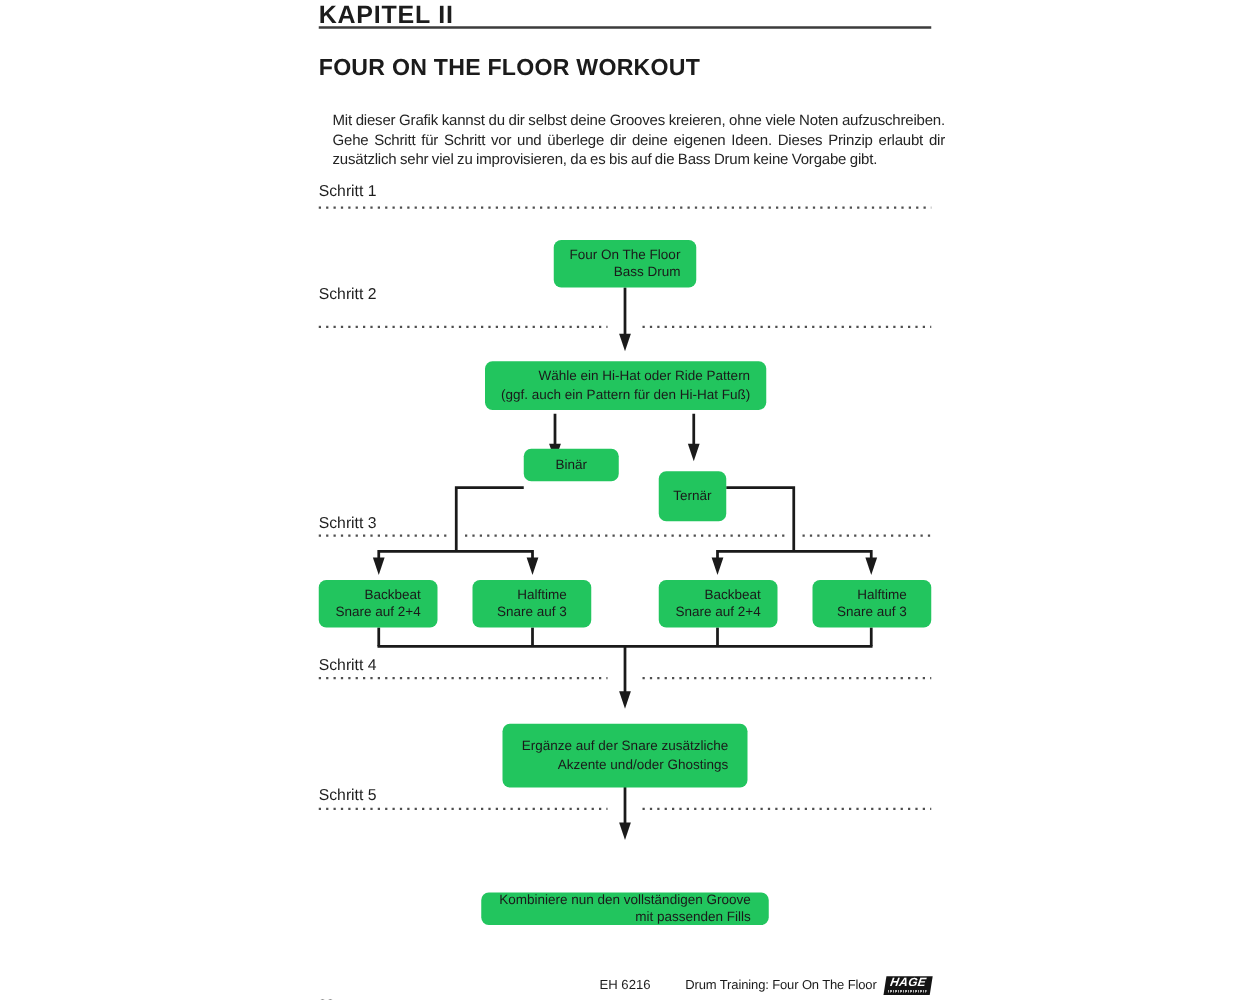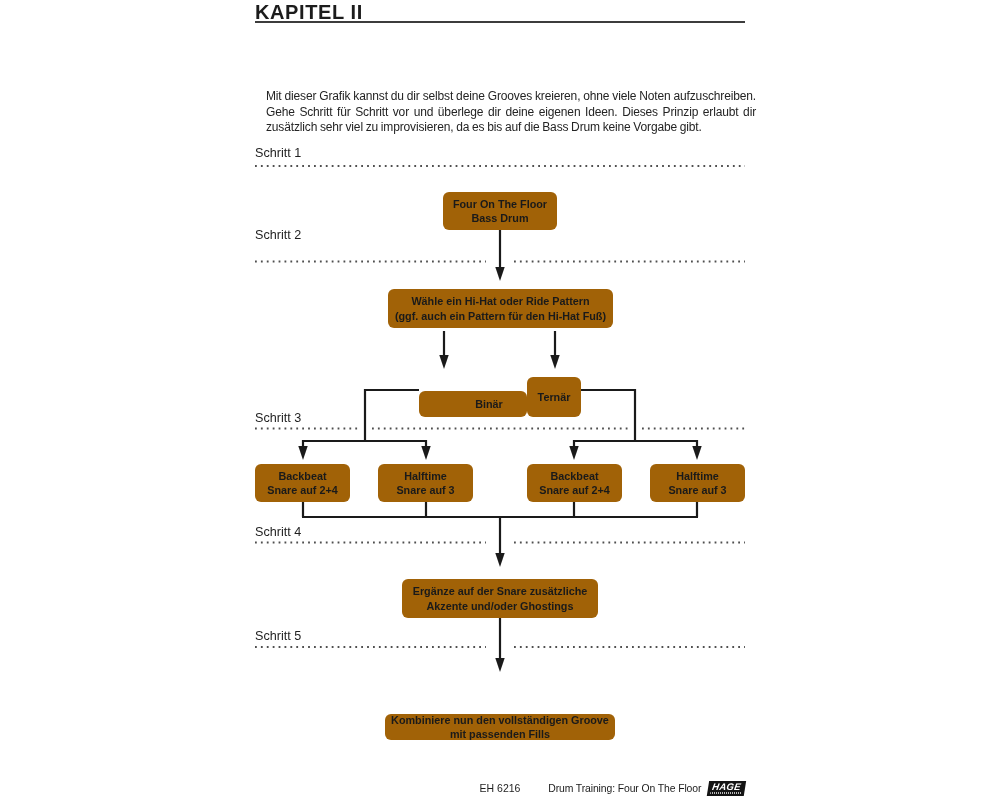--- a/index.html
+++ b/index.html
@@ -32,34 +32,34 @@
   .step-label{
     position:absolute;left:255px;height:16px;
     font-size:12.6px;color:#1e1e1e;
   }
 
   
   .connectors{position:absolute;left:0;top:0;pointer-events:none;}
 
   
   .fc-box{
-    position:absolute;background:#a16207;border-radius:6px;
+    position:absolute;background:#22c55e;border-radius:6px;
     display:flex;align-items:center;justify-content:center;
-    text-align:center;font-weight:700;font-size:10.8px;line-height:1.32;
+    text-align:right;font-weight:400;font-size:10.8px;line-height:1.32;
     color:#1a1a1a;white-space:pre-line;z-index:2;
   }
   #bx-bass    {left:443px;top:192px;width:114px;height:38px;}
   #bx-pattern {left:388px;top:289px;width:225px;height:39px;}
-  #bx-binar   {left:419px;top:391px;width:76px;height:26px;padding-left:32px;}
+  #bx-binar   {left:419px;top:359px;width:76px;height:26px;}
   #bx-ternar  {left:527px;top:377px;width:54px;height:40px;}
   #bx-bb1     {left:255px;top:464px;width:95px;height:38px;}
   #bx-ht1     {left:378px;top:464px;width:95px;height:38px;}
   #bx-bb2     {left:527px;top:464px;width:95px;height:38px;}
   #bx-ht2     {left:650px;top:464px;width:95px;height:38px;}
-  #bx-erg     {left:402px;top:579px;width:196px;height:39px;}
+  #bx-erg     {left:402px;top:579px;width:196px;height:51px;}
   #bx-komb    {left:385px;top:714px;width:230px;height:26px;}
 
   
   .footer{
     position:absolute;left:255px;top:779px;width:490px;height:18px;
     display:flex;align-items:center;justify-content:space-between;
   }
   .footer .page-num{font-size:11px;font-weight:400;color:#1b1b1b;margin-top:31px;}
   .footer .catalog{
     position:absolute;left:50%;transform:translateX(-50%);
@@ -81,20 +81,21 @@
     background:repeating-linear-gradient(to right,#b9b9b9 0 1px,transparent 1px 2px);
   }
 </style>
 </head>
 <body>
 
 <div class="page">
 
   <div class="kicker">KAPITEL II</div>
   <div class="rule"></div>
+  <h1 class="title">FOUR ON THE FLOOR WORKOUT</h1>
   <p class="intro">Mit dieser Grafik kannst du dir selbst deine Grooves kreieren, ohne viele Noten aufzuschreiben. Gehe Schritt für Schritt vor und überlege dir deine eigenen Ideen. Dieses Prinzip erlaubt dir zusätzlich sehr viel zu improvisieren, da es bis auf die Bass Drum keine Vorgabe gibt.</p>
 
   <div class="step-label" style="top:146px">Schritt 1</div>
   <div class="step-label" style="top:228px">Schritt 2</div>
   <div class="step-label" style="top:411px">Schritt 3</div>
   <div class="step-label" style="top:525px">Schritt 4</div>
   <div class="step-label" style="top:629px">Schritt 5</div>
 
   <svg class="connectors" width="1000" height="800" viewBox="0 0 1000 800">
 

